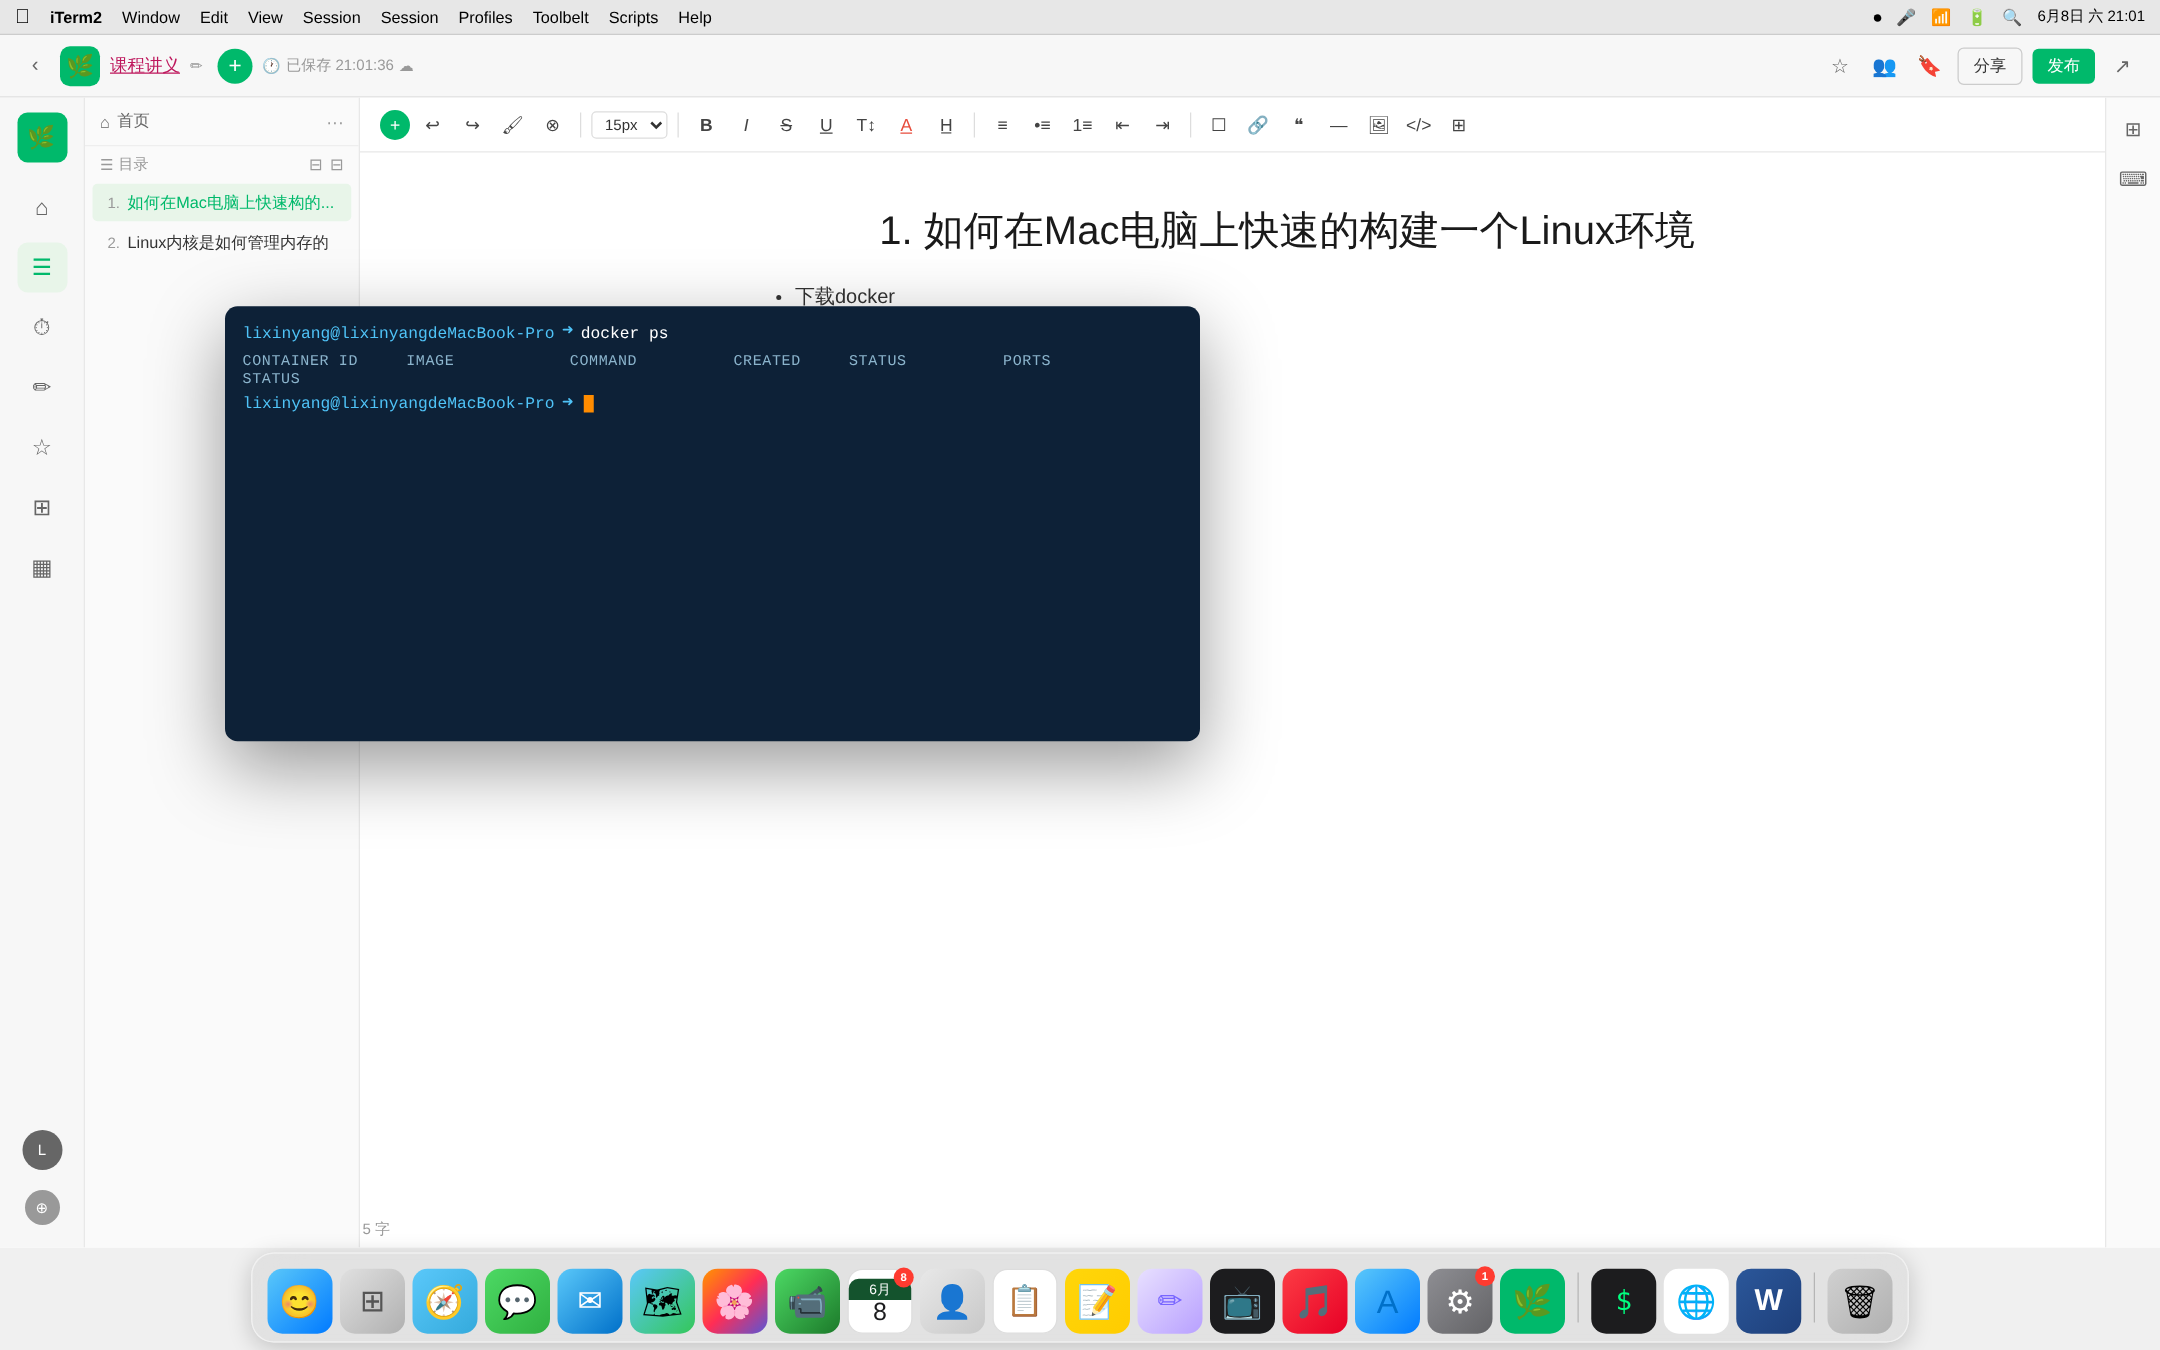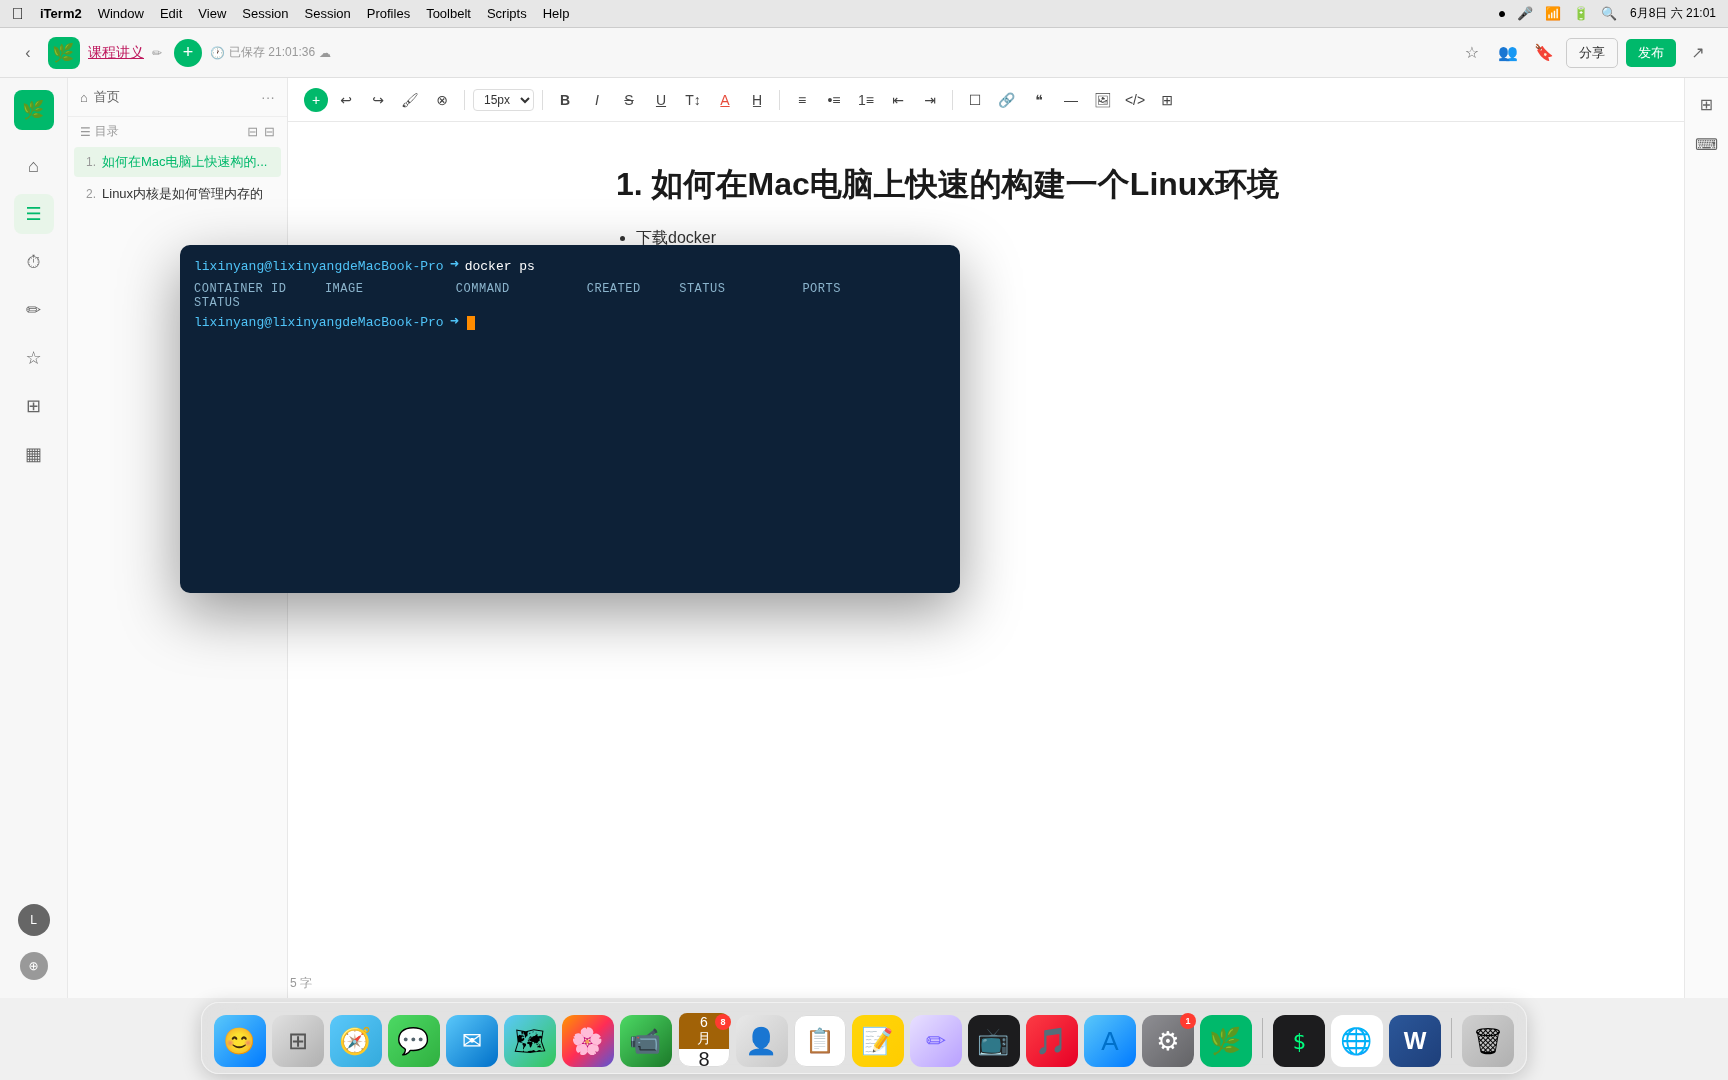--- a/index.html
+++ b/index.html
@@ -283,24 +283,25 @@
     
     .editor-content {
       flex: 1;
       padding: 40px 80px;
       max-width: 900px;
       margin: 0 auto;
       width: 100%;
     }
     .doc-heading {
       font-size: 32px;
-      font-weight: 700;
+      font-weight: 400;
       color: #1a1a1a;
       margin-bottom: 15px;
       line-height: 1.4;
+      text-align: right;
     }
     .doc-list {
       margin-left: 20px;
       font-size: 16px;
       color: #333;
       line-height: 2;
     }
 
     
     .right-toolbar {
@@ -753,21 +754,21 @@
   <div class="dock-item dock-maps" title="Maps">
     <span style="font-size:26px;">🗺</span>
   </div>
   <div class="dock-item dock-photos" title="Photos">
     <span style="font-size:26px;">🌸</span>
   </div>
   <div class="dock-item dock-facetime" title="FaceTime">
     <span style="font-size:26px;">📹</span>
   </div>
   <div class="dock-item dock-calendar" title="Calendar" style="position:relative;flex-direction:column;justify-content:center;font-size:11px;color:#333;background:white;">
-    <div style="background:#a16207;width:100%;border-radius:8px 8px 0 0;text-align:center;color:white;font-size:14px;padding:1px 16px;">6月</div>
+    <div style="background:#14532d;width:100%;border-radius:8px 8px 0 0;text-align:center;color:white;font-size:11px;padding:1px 16px;">6月</div>
     <div style="font-size:20px;font-weight:300;color:#1c1c1e;line-height:1;">8</div>
     <div class="dock-badge">8</div>
   </div>
   <div class="dock-item dock-contacts" title="Contacts">
     <span style="font-size:26px;">👤</span>
   </div>
   <div class="dock-item dock-reminders" title="Reminders" style="background:white;border:1px solid #ddd;">
     <span style="font-size:24px;color:#ff3b30;">📋</span>
   </div>
   <div class="dock-item dock-notes" title="Notes">

